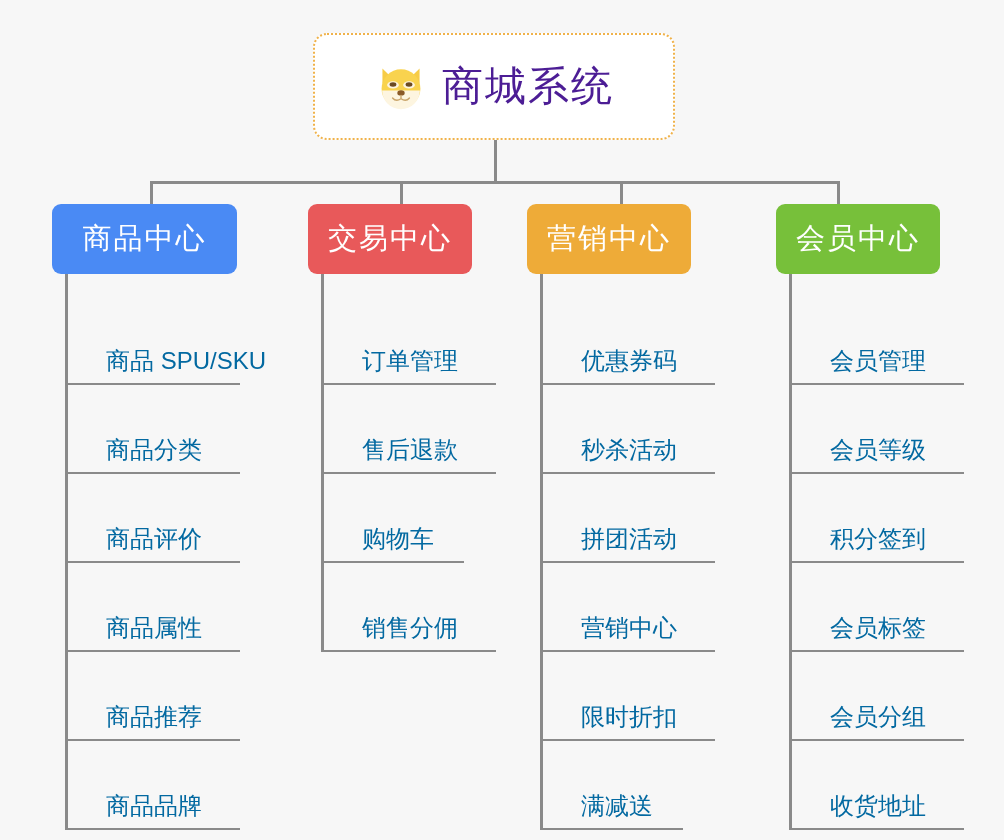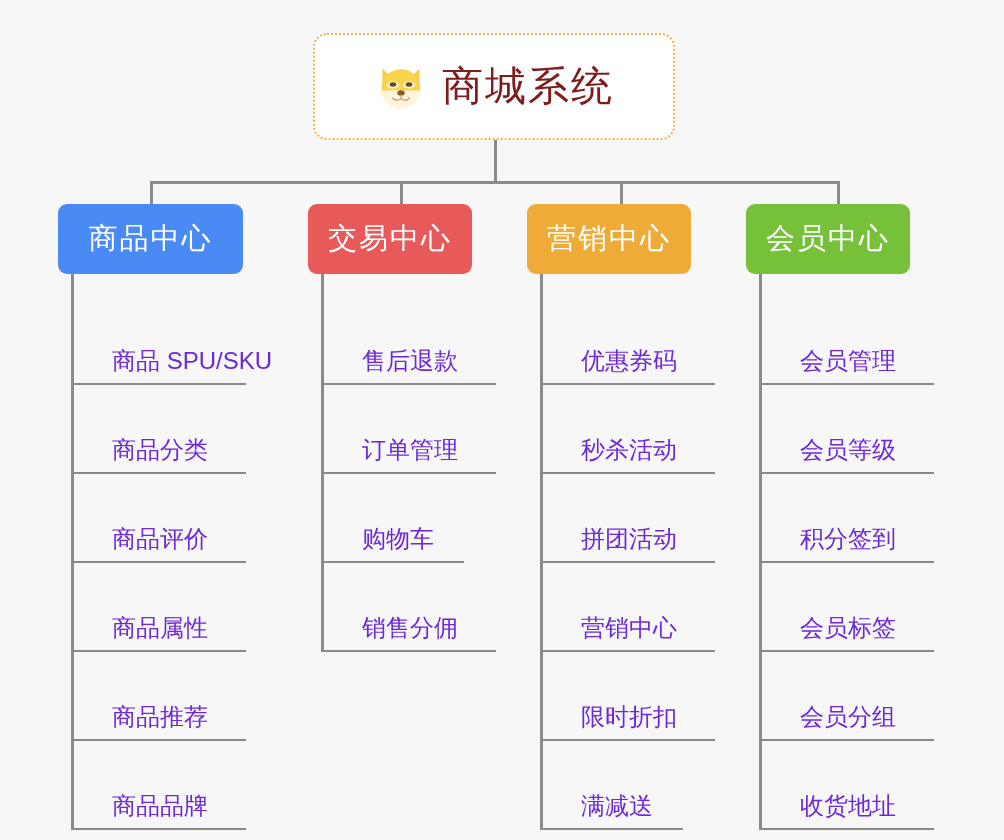--- a/index.html
+++ b/index.html
@@ -39,21 +39,21 @@
     gap: 14px;
   }
   .root-emoji {
     width: 54px;
     height: 54px;
     flex: 0 0 auto;
     display: block;
   }
   .root-title {
     font-size: 41px;
-    color: #7f1d1d;
+    color: #4c1d95;
     letter-spacing: 2px;
     line-height: 1;
     white-space: nowrap;
   }
 
   
   .conn {
     position: absolute;
     background: #8a8a8a;
   }
@@ -91,21 +91,21 @@
   }
   .leaf-inner {
     position: absolute;
     left: 0;
     bottom: 0;
     width: 172px;
     border-bottom: 2px solid #8a8a8a;
     padding: 0 0 6px 38px;
     box-sizing: border-box;
     font-size: 24px;
-    color: #6d28d9;
+    color: #0369a1;
     white-space: nowrap;
   }
   .leaf-inner.narrow { width: 140px; }
 </style>
 </head>
 <body>
 
 <div id="canvas">
 
   <div class="root-node">
@@ -126,21 +126,21 @@
 
   <div class="conn" style="left:494px; top:140px; width:3px; height:43px;"></div>
 
   <div class="conn" style="left:150px; top:181px; width:690px; height:3px;"></div>
 
   <div class="conn" style="left:150px; top:181px; width:3px; height:24px;"></div>
   <div class="conn" style="left:400px; top:181px; width:3px; height:24px;"></div>
   <div class="conn" style="left:620px; top:181px; width:3px; height:24px;"></div>
   <div class="conn" style="left:837px; top:181px; width:3px; height:24px;"></div>
 
-  <div class="column" style="left:58px;">
+  <div class="column" style="left:52px;">
     <div class="col-head w-wide" style="background:#4a8af4;">
       <span>商品中心</span>
     </div>
     <div class="col-body">
       <div class="leaf">
           <div class="leaf-inner">商品 SPU/SKU</div>
         </div>
       <div class="leaf">
           <div class="leaf-inner">商品分类</div>
         </div>
@@ -158,24 +158,24 @@
         </div>
     </div>
   </div>
 
   <div class="column" style="left:308px;">
     <div class="col-head w-normal" style="background:#e8595a;">
       <span>交易中心</span>
     </div>
     <div class="col-body">
       <div class="leaf">
+          <div class="leaf-inner">订单管理</div>
+        </div>
+      <div class="leaf">
           <div class="leaf-inner">售后退款</div>
-        </div>
-      <div class="leaf">
-          <div class="leaf-inner">订单管理</div>
         </div>
       <div class="leaf">
           <div class="leaf-inner narrow">购物车</div>
         </div>
       <div class="leaf">
           <div class="leaf-inner">销售分佣</div>
         </div>
     </div>
   </div>
 
@@ -198,21 +198,21 @@
         </div>
       <div class="leaf">
           <div class="leaf-inner">限时折扣</div>
         </div>
       <div class="leaf">
           <div class="leaf-inner narrow">满减送</div>
         </div>
     </div>
   </div>
 
-  <div class="column" style="left:746px;">
+  <div class="column" style="left:776px;">
     <div class="col-head w-normal" style="background:#77c03a;">
       <span>会员中心</span>
     </div>
     <div class="col-body">
       <div class="leaf">
           <div class="leaf-inner">会员管理</div>
         </div>
       <div class="leaf">
           <div class="leaf-inner">会员等级</div>
         </div>

